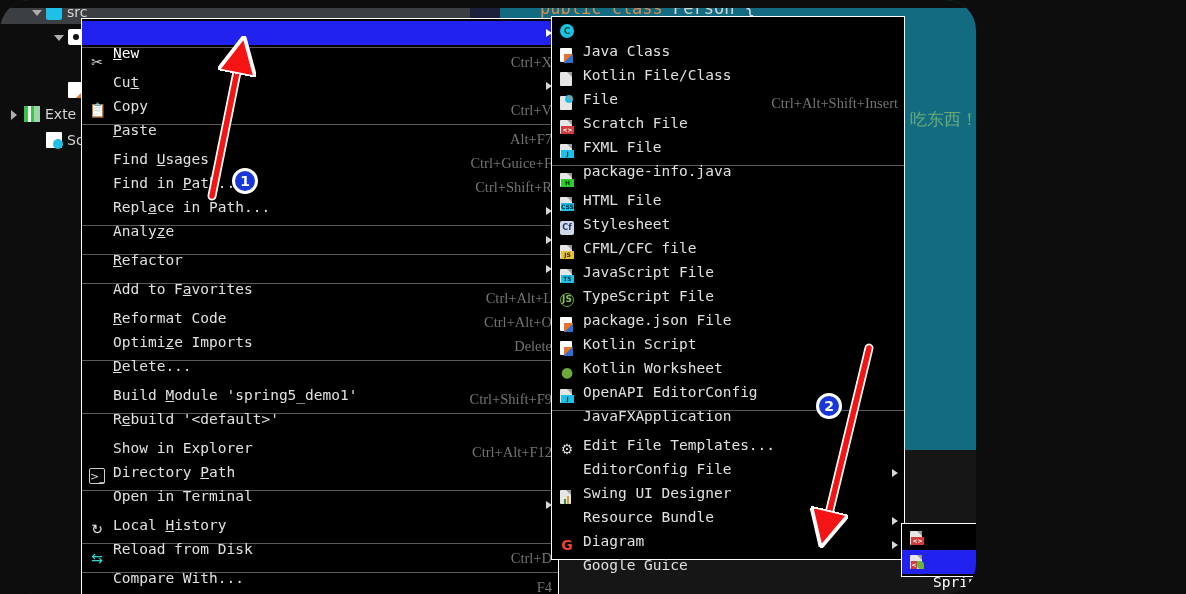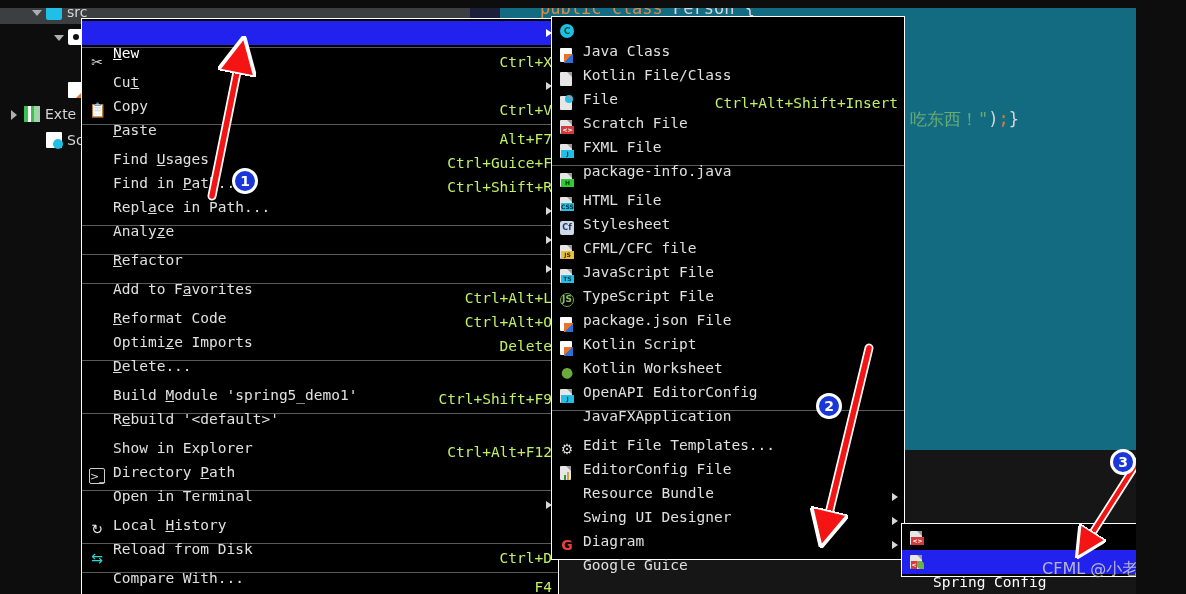--- a/index.html
+++ b/index.html
@@ -5,23 +5,24 @@
   * { box-sizing: border-box; }
   html, body {
     margin: 0; padding: 0;
     width: 1186px; height: 594px;
     overflow: hidden;
     background: #0d0d0d;
     font-family: "DejaVu Sans Mono", "Liberation Mono", monospace;
   }
   #root {
     position: relative;
-    width: 1136px; height: 594px;
+    width: 976px; height: 594px;
     background: #0d0d0d;
     overflow: hidden;
+    border-radius: 30px;
   }
 
   
   .ide-sidebar {
     position: absolute; left: 0; top: 0; width: 470px; height: 594px;
     background: #0d0d0d;
   }
   .tree-row {
     position: absolute; left: 0; height: 24px; width: 470px;
     display: flex; align-items: center;
@@ -96,21 +97,21 @@
     position: relative;
     height: 24px;
     display: flex; align-items: center;
     padding: 0 6px 0 6px;
     white-space: nowrap;
   }
   .menu-item.sel { background: #2222ee; color:#ffffff; }
   .mi-icon { width: 19px; min-width:19px; height: 16px; margin-right: 6px; position: relative; }
   .mi-label { flex: 1 1 auto; margin-top: 40px; }
   .mi-label u { text-decoration: underline; }
-  .mi-short { color:#bef264; margin-left: 24px; }
+  .mi-short { color:#737373; margin-left: 24px; font-family: Liberation Serif, serif; }
   .mi-arrow {
     margin-left: 10px; width:0; height:0;
     border-top: 4.5px solid transparent; border-bottom: 4.5px solid transparent;
     border-left: 6px solid #d6d6d6;
   }
   .menu-item.sel .mi-arrow { border-left-color:#ffffff; }
   .menu-sep { height:1px; background:#5a5a5a; margin: 2px 0; }
 
   #ctx-menu { left: 81px; top: 18px; width: 478px; }
   #new-menu { left: 551px; top: 16px; width: 354px; }
@@ -474,32 +475,32 @@
         <span class="mi-icon"></span>
         <span class="mi-label">Edit File Templates...</span>
       </div>
       <div class="menu-item">
         <span class="mi-icon">
           <span class="gear">⚙</span>
         </span>
         <span class="mi-label">EditorConfig File</span>
       </div>
       <div class="menu-item">
+        <span class="mi-icon"></span>
+        <span class="mi-label">Swing UI Designer</span>
+        <span class="mi-arrow"></span>
+      </div>
+      <div class="menu-item">
         <span class="mi-icon">
           <span class="doc fold" style="width:11px">
             <span class="sq" style="left:4px;bottom:0;width:2px;height:5px;background:#3b8f3b"></span>
             <span class="sq" style="left:7px;bottom:0;width:2px;height:8px;background:#d8a13a"></span>
           </span>
         </span>
         <span class="mi-label">Resource Bundle</span>
-      </div>
-      <div class="menu-item">
-        <span class="mi-icon"></span>
-        <span class="mi-label">Swing UI Designer</span>
-        <span class="mi-arrow"></span>
       </div>
       <div class="menu-item">
         <span class="mi-icon"></span>
         <span class="mi-label">Diagram</span>
         <span class="mi-arrow"></span>
       </div>
       <div class="menu-item">
         <span class="mi-icon">
           <span class="guice" style="color:#ea4335;font-weight:bold;">G</span>
         </span>

